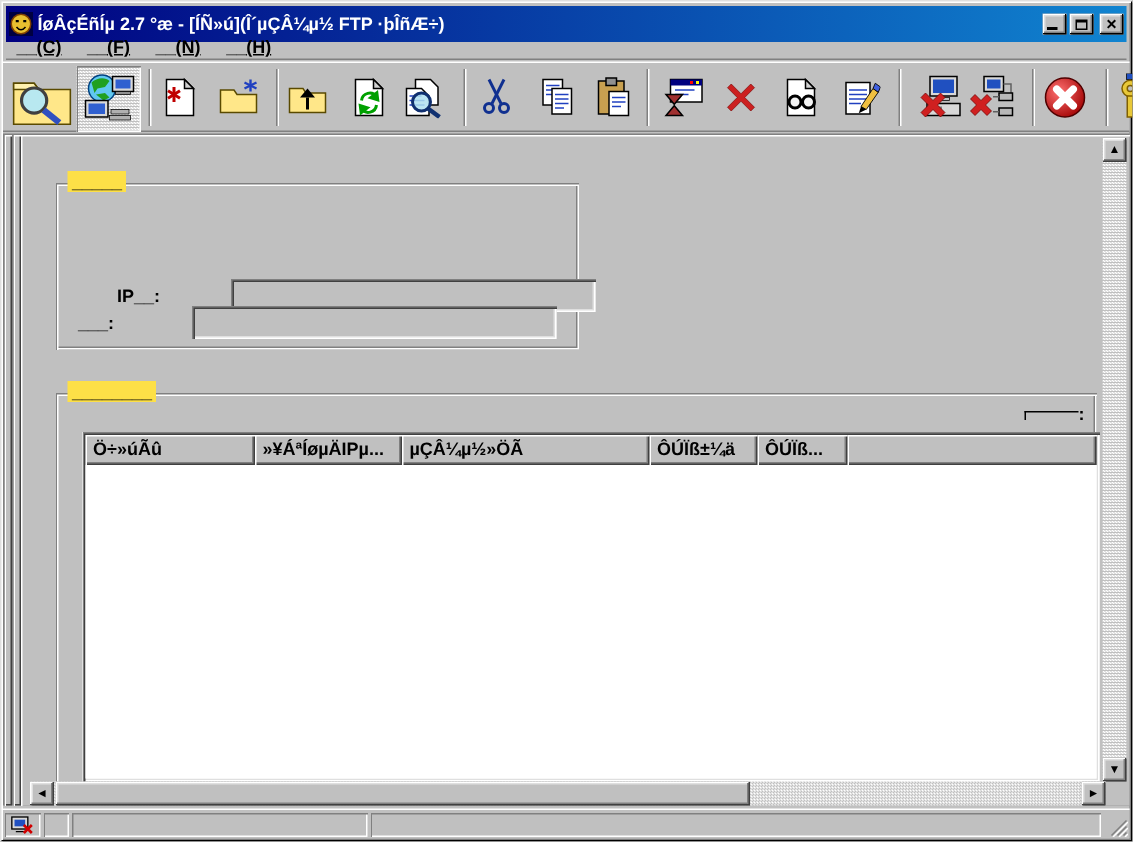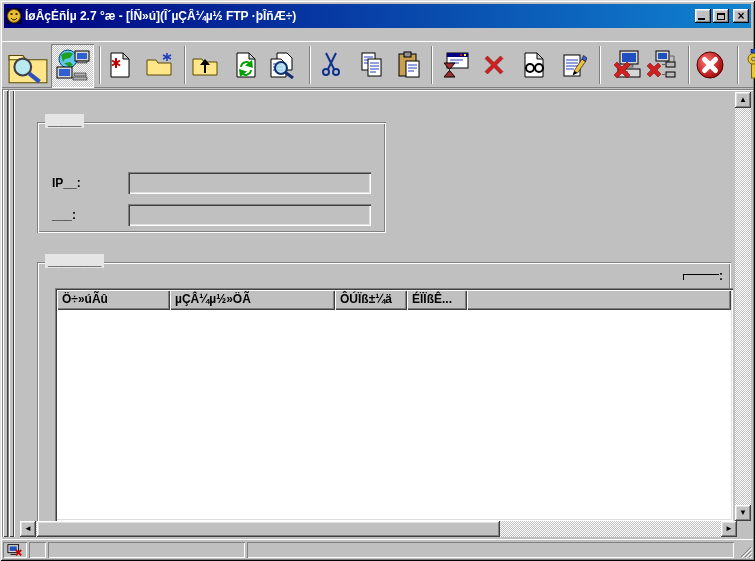--- a/index.html
+++ b/index.html
@@ -40,21 +40,21 @@
   
   .client { position:absolute; left:2px; top:89px; width:751px; height:448px; background:#808080; }
   .strip { position:absolute; top:1px; bottom:0; width:5px; background:#c0c0c0;
     box-shadow: inset 1px 1px #fff, inset -1px -1px #404040; }
   .strip.s1 { left:1px; } .strip.s2 { left:7px; }
   .panel { position:absolute; left:12px; top:1px; right:0; bottom:0; background:#c0c0c0;
     box-shadow: inset 1px 1px #fff; }
 
   .groupbox { position:absolute; background:#c0c0c0;
     box-shadow: inset 1px 1px #808080, inset -1px -1px #fff, inset 2px 2px #fff, inset -2px -2px #808080; }
-  .gb-title { position:absolute; top:-8px; left:8px; background:#e5e5e5; padding:0 3px; font-weight:bold; line-height:14px; }
+  .gb-title { position:absolute; top:-8px; left:8px; background:#fde047; padding:0 3px; font-weight:bold; line-height:14px; }
 
   .field-row { position:absolute; left:0; width:100%; height:22px; }
   .field-label { position:absolute; left:15px; top:4px; font-weight:bold; }
   .field-input { position:absolute; left:91px; top:0; width:243px; height:22px; background:#c0c0c0; border:0; outline:0;
     box-shadow: inset 1px 1px #808080, inset 2px 2px #404040, inset -1px -1px #fff, inset -2px -2px #dfdfdf;
     font-family:inherit; font-size:12px; padding:3px 5px; color:#000; }
 
   .memo { position:absolute; background:#c0c0c0;
     box-shadow: inset 1px 1px #808080, inset 2px 2px #404040, inset -1px -1px #fff, inset -2px -2px #dfdfdf; }
 
@@ -103,20 +103,26 @@
         <span class="glyph-min"></span>
       </div>
     <div class="tb-btn">
         <span class="glyph-max"></span>
       </div>
     <div class="tb-btn close">
         <span class="glyph-close">×</span>
       </div>
   </div>
 
+  <div class="menubar">
+    <span class="menu-item"><span>__</span><span class="accel">(C)</span></span>
+    <span class="menu-item"><span>__</span><span class="accel">(F)</span></span>
+    <span class="menu-item"><span>__</span><span class="accel">(N)</span></span>
+    <span class="menu-item"><span>__</span><span class="accel">(H)</span></span>
+  </div>
 
   <div class="toolbar"></div>
 
   <div class="tbtn-big" style="left:5px;">
     <svg width="42" height="38" viewBox="0 0 40 36">
       <path d="M2 8h13l3 4h20v22H2z" fill="#ffe789" stroke="#5a4a00"></path>
       <path d="M2 8h13l3 4H2z" fill="#fff2b0" stroke="#5a4a00"></path>
       <circle cx="15" cy="19" r="8" fill="#b8e8f0" stroke="#404040" stroke-width="2"></circle>
       <line x1="21" y1="25" x2="31" y2="33" stroke="#3050c0" stroke-width="4"></line>
     </svg>
@@ -322,21 +328,21 @@
   </div>
 
   <div class="client">
     <div class="strip s1"></div>
     <div class="strip s2"></div>
 
     <div class="panel">
 
       <div class="groupbox" style="left:23px; top:32px; width:349px; height:111px;">
         <span class="gb-title">_____</span>
-        <div class="field-row" style="top:50px;">
+        <div class="field-row" style="top:64px;margin-left:26px;">
           <span class="field-label">IP__:</span>
           <input class="field-input" type="text" value="" style="">
         </div>
         <div class="field-row" style="top:82px;">
           <span class="field-label">___:</span>
           <input class="field-input" type="text" value="" style="">
         </div>
       </div>
 
 
@@ -345,23 +351,24 @@
       </div>
 
       <div class="corner-label" style="left:669px; top:179px;">
         <span class="bracket-line"></span>
           <span>:</span>
       </div>
 
       <div class="listview" style="left:41px; top:198px; width:678px; height:233px;">
         <div class="lv-header">
           <div class="hcell hc0">Ö÷»úÃû</div>
+          <div class="hcell hc1">»¥ÁªÍøµÄIPµ...</div>
           <div class="hcell hc3">µÇÂ¼µ½»ÖÃ</div>
           <div class="hcell hc4">ÔÚÏß±¼ä</div>
-          <div class="hcell hc5">ÉÏÏßÊ...</div>
+          <div class="hcell hc5">ÔÚÏß...</div>
           <div class="hcell hc6"></div>
         </div>
         <div class="lv-body"></div>
       </div>
 
       <div class="vscroll dither" style="left:721px; top:2px; height:429px;">
         <div class="sbtn" style="left:0; top:0; width:16px; height:16px;">
             <span>▲</span>
           </div>
         <div class="sbtn" style="left:0; bottom:0; width:16px; height:16px;">

